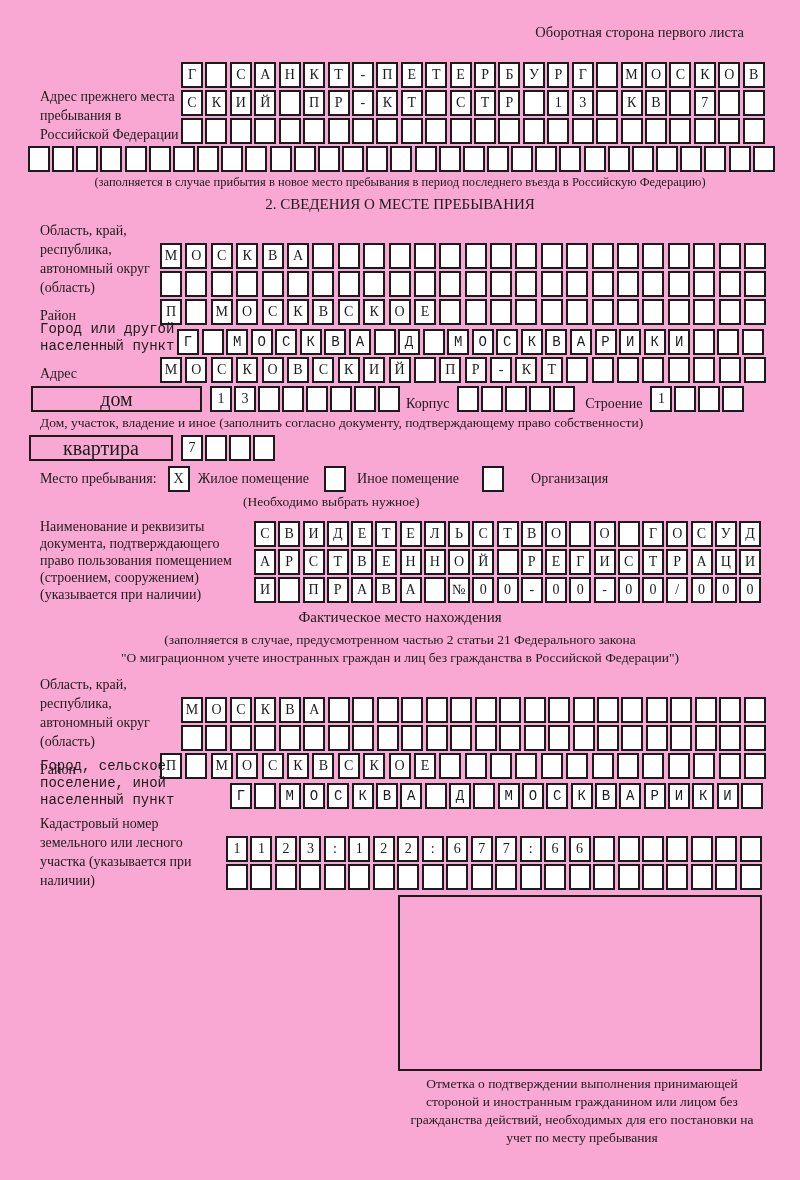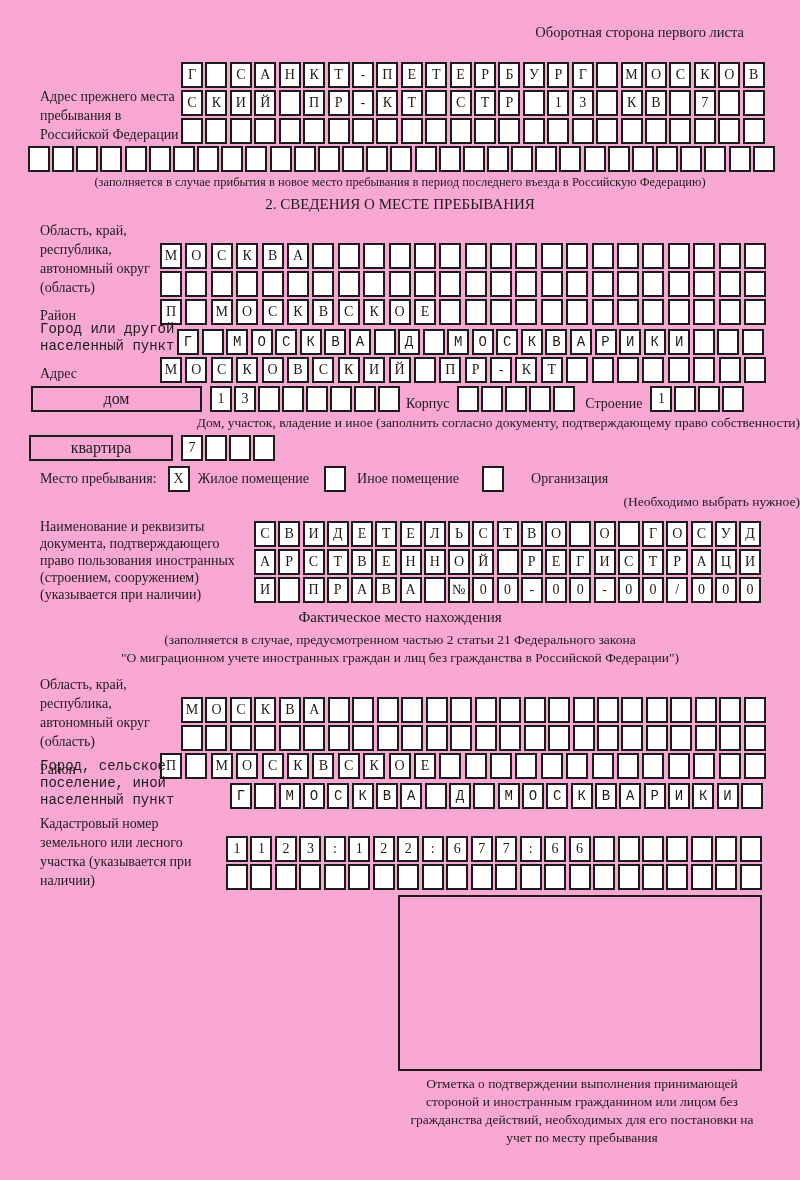--- a/index.html
+++ b/index.html
@@ -18,26 +18,26 @@
   .rows { display:flex; flex-direction:column; gap:2px; }
   .br { display:flex; justify-content:space-between; flex:0 0 auto; }
   .g2 { justify-content:flex-start; gap:2px; }
   .cell {
     width:22px; height:26px; border:2px solid var(--ink); flex:0 0 auto;
     display:flex; align-items:center; justify-content:center;
     font-size:14px; padding-bottom:1px; background:#fff;
   }
   .wide {
     height:26px; border:2px solid var(--ink); flex:0 0 auto;
-    display:flex; align-items:center; justify-content:center; font-size:16px;
+    display:flex; align-items:center; justify-content:center; font-size:20px;
   }
   .inl { font-size:14px; padding-top:4px; flex:0 0 auto; }
   .inl0 { font-size:14px; flex:0 0 auto; }
   .note { font-size:12.5px; line-height:15px; }
-  .note13 { font-size:13.5px; line-height:18px;text-align:right; }
+  .note13 { font-size:13.5px; line-height:18px; }
   .center { text-align:center; }
   .h2 { text-align:center; font-weight:normal; font-size:15px; line-height:19px; }
   .h28 { height:28px;font-family:Liberation Mono, monospace; }
   .stampbox { width:364px; height:176px; border:2px solid var(--ink); }
   .stampcap { width:368px; text-align:center; font-size:13.5px; line-height:18px; }
   
   .ml28{margin-left:28px}.ml29{margin-left:29px}.ml31{margin-left:31px}.ml40{margin-left:40px}
   .ml243{margin-left:243px}.ml398{margin-left:398px}
   .ml6{margin-left:6px}.ml8{margin-left:8px}.ml10{margin-left:10px}.ml11{margin-left:11px}
   .ml15{margin-left:15px}.ml23{margin-left:23px}.ml27{margin-left:27px}
@@ -368,21 +368,21 @@
     <span class="cell ml11">X</span>
     <span class="inl0 ml8">Жилое помещение</span>
     <span class="cell ml15"></span>
     <span class="inl0 ml11">Иное помещение</span>
     <span class="cell ml23"></span>
     <span class="inl0 ml27">Организация</span>
   </div>
   <div class="note13 ml243 mt1">(Необходимо выбрать нужное)</div>
 
   <div class="fr ml40 mt4">
-    <div class="lbl lh17 w214">Наименование и реквизиты документа, подтверждающего право пользования иностранных (строением, сооружением) (указывается при наличии)</div>
+    <div class="lbl lh17 w214">Наименование и реквизиты документа, подтверждающего право пользования помещением (строением, сооружением) (указывается при наличии)</div>
     <div class="rows">
       <div class="br w507">
           <span class="cell">С</span>
           <span class="cell">В</span>
           <span class="cell">И</span>
           <span class="cell">Д</span>
           <span class="cell">Е</span>
           <span class="cell">Т</span>
           <span class="cell">Е</span>
           <span class="cell">Л</span>

